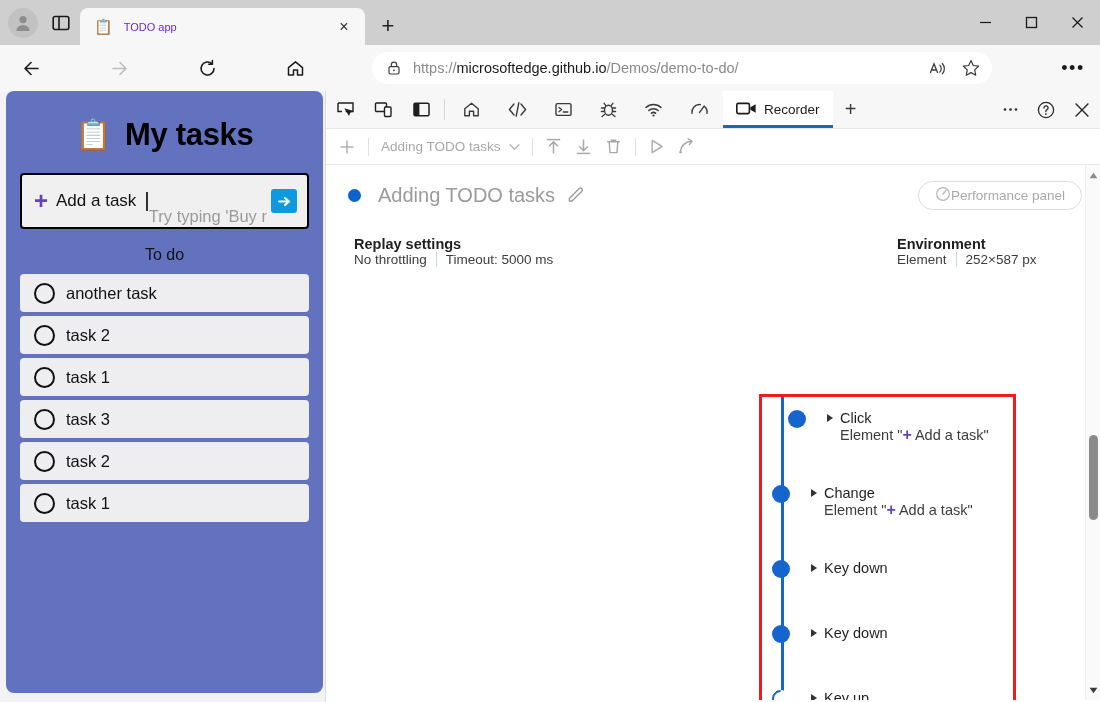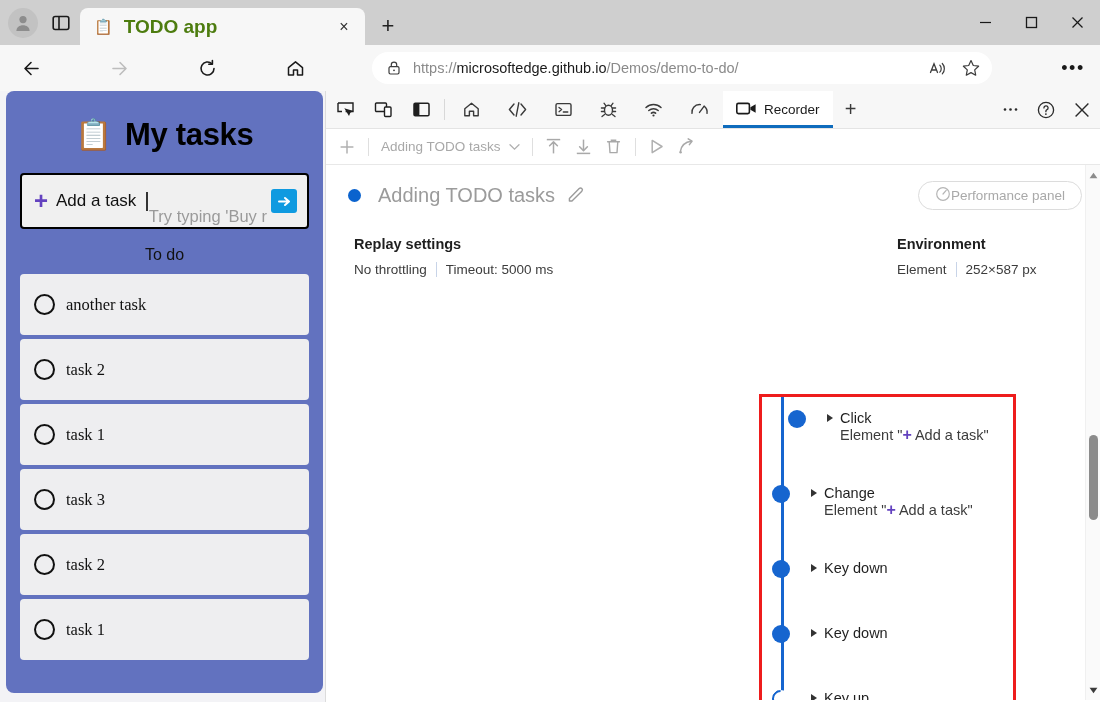--- a/index.html
+++ b/index.html
@@ -41,22 +41,22 @@
     margin-left: 6px;
     width: 285px; height: 37px;
     background: #f7f7f7;
     border-radius: 8px 8px 0 0;
     display: flex; align-items: center;
     padding: 0 10px 0 14px;
     position: relative;
   }
   .tab-favicon { font-size: 15px; margin-right: 11px; line-height: 1; }
   .tab-title {
-    flex: 1; font-size: 19px; color: #4d7c0f;
-    white-space: nowrap; overflow: hidden; text-overflow: ellipsis; font-weight: bold;
+    flex: 1; font-size: 11px; color: #6d28d9;
+    white-space: nowrap; overflow: hidden; text-overflow: ellipsis;
   }
   .tab-close {
     width: 22px; height: 22px; display: flex;
     align-items: center; justify-content: center;
     font-size: 16px; color: #333; line-height: 1;
   }
   .tab-newtab {
     width: 30px; height: 30px; margin-left: 8px; margin-bottom: 4px;
     display: flex; align-items: center; justify-content: center;
     font-size: 22px; color: #222; font-weight: 300; line-height: 1;
@@ -161,25 +161,24 @@
     align-items: center; justify-content: center;
     flex-shrink: 0; margin-left: 4px;
   }
   .todo-section-title {
     text-align: center; font-size: 16px; color: #111;
     margin: 17px 0 10px;
   }
   .task-item {
     background: #eeeef0;
     border-radius: 4px;
-    height: 61px;
+    height: 38px;
     margin-bottom: 4px;
     display: flex; align-items: center;
     padding-left: 14px;
-    font-family: Liberation Serif, serif;
   }
   .task-circle {
     width: 21px; height: 21px; border: 2.6px solid #111;
     border-radius: 50%; margin-right: 11px; flex-shrink: 0;
   }
   .task-label { font-size: 16.5px; color: #111; }
 
   
   .devtools {
     position: absolute; left: 325px; top: 91px;
@@ -255,21 +254,21 @@
   .pill.primary {
     border: 1px solid #90b9ea; color: #0f5fc4; font-weight: bold;
   }
 
   .settings-row {
     display: flex; padding: 26px 18px 0 28px;
   }
   .set-col { }
   .set-col.env { margin-left: auto; width: 185px; }
   .set-h {
-    font-size: 14.5px; color: #1f1f1f; margin-bottom: 10px; font-weight: 600;
+    font-size: 14.5px; color: #1f1f1f; font-weight: 600;
   }
   .set-v { font-size: 13.5px; color: #3c3c3c; display: flex; align-items: center; }
   .set-v .divider {
     width: 1px; height: 15px; background: #c8d4e8; margin: 0 9px;
   }
 
   
   .steps-box {
     position: absolute; left: 433px; top: 229px;
     width: 257px; height: 330px;

